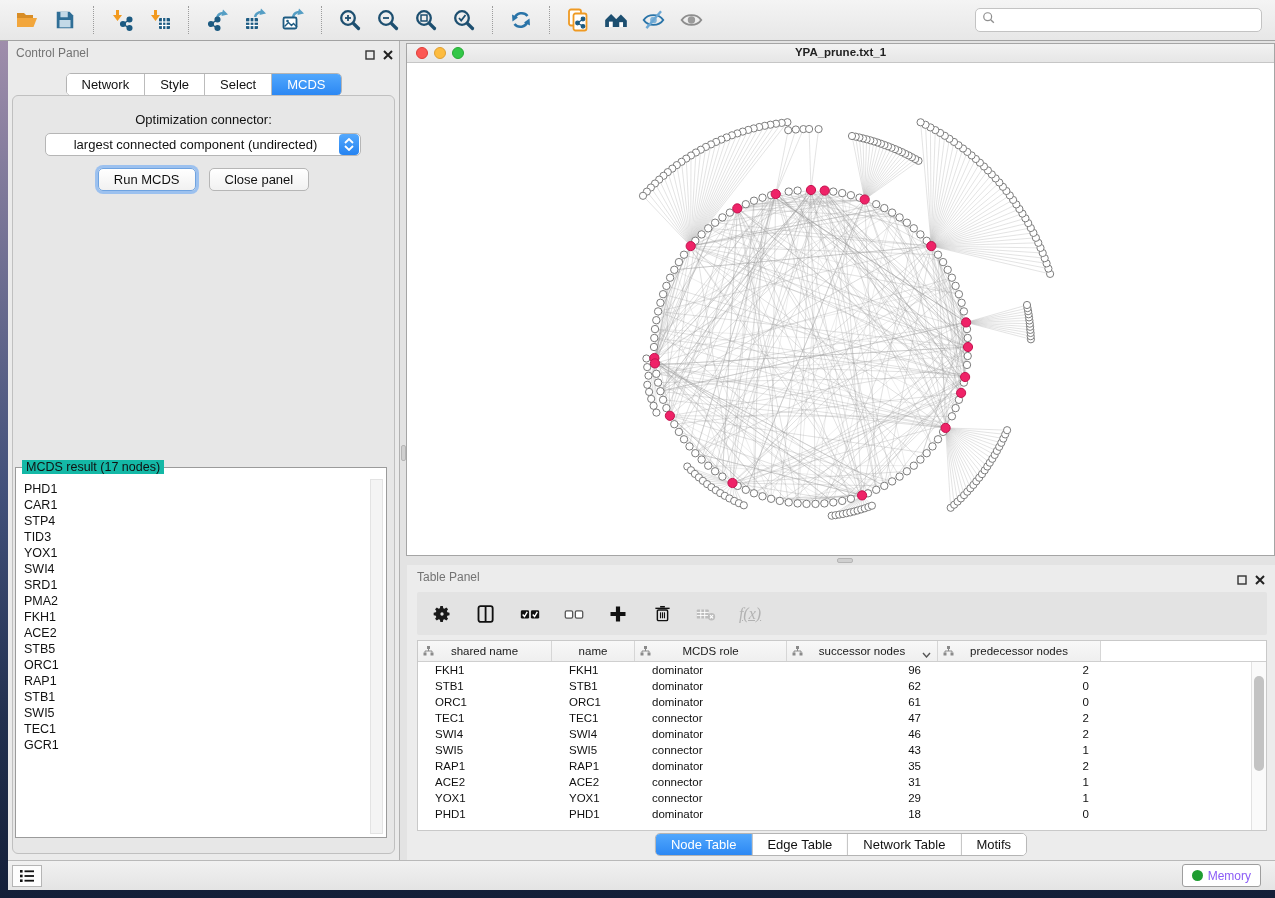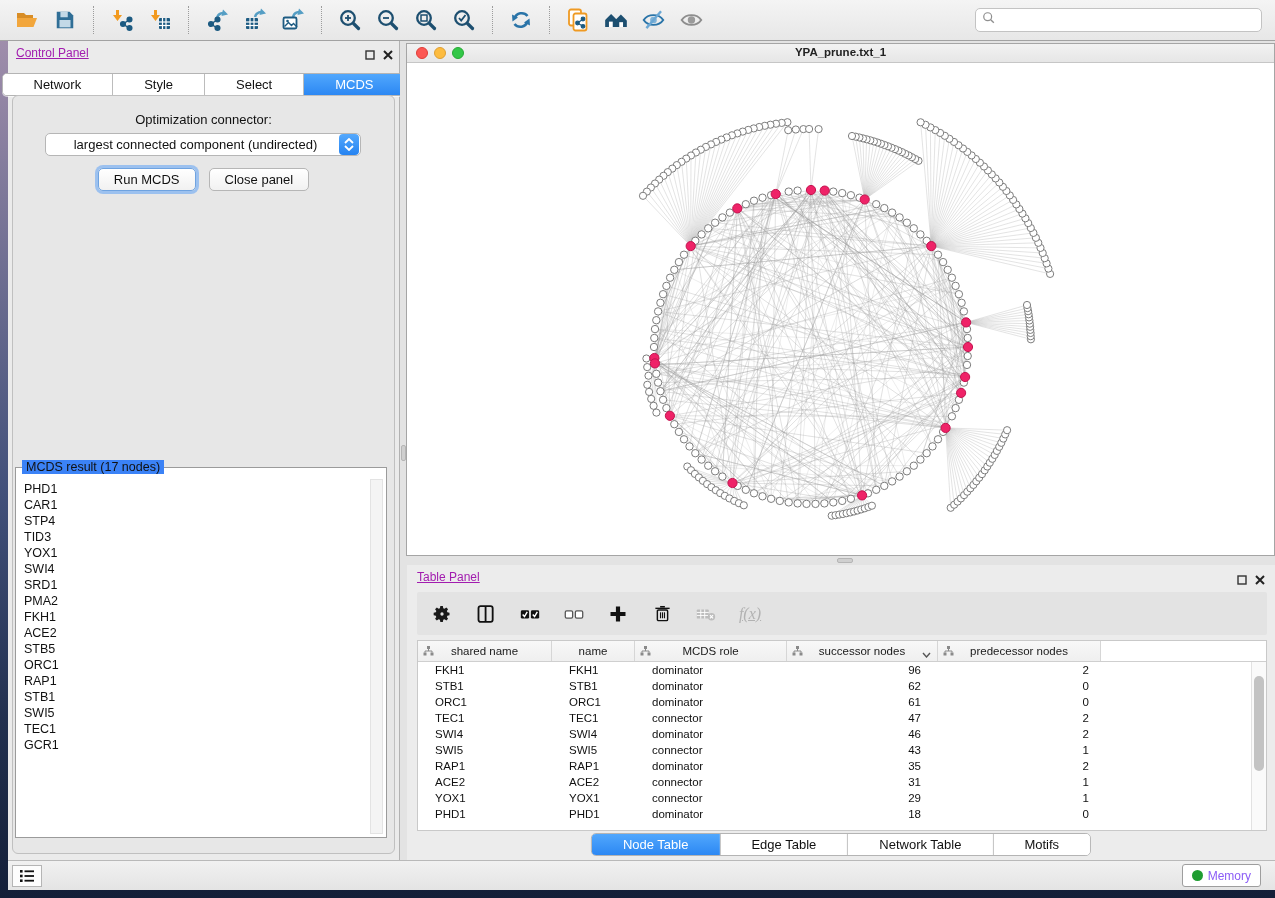--- a/index.html
+++ b/index.html
@@ -21,37 +21,37 @@
   #search-box {
     position:absolute; right:13px; top:8px; width:287px; height:24px;
     background:#fff; border:1px solid #c3c3c3; border-radius:5px;
     display:flex; align-items:center; padding-left:6px;
   }
   #search-box input { border:none; outline:none; flex:1; font-size:12px; background:transparent; padding:0 6px; }
   
   #app { position:absolute; left:8px; top:41px; width:1267px; height:849px; background:#e3e3e3; }
   
   #control-panel { position:absolute; left:0; top:0; width:392px; height:819px; background:#ebebeb; border-right:1px solid #b2b2b2; }
-  .panel-title { font-size:12px; color:#a21caf;text-decoration:underline; }
+  .panel-title { font-size:12px; color:#737373; }
   .panel-winbtns { position:absolute; right:6px; top:5px; display:flex; gap:8px; align-items:center; }
   .cp-title { position:absolute; left:8px; top:5px; }
   #cp-tabs { position:absolute; top:32px; left:50%; transform:translateX(-50%); display:flex; border:1px solid #b4b4b4; border-radius:5px; background:#fff; overflow:hidden; box-shadow:0 1px 0 rgba(255,255,255,.6); }
-  .seg { padding:3px 31px; font-size:13px; color:#111; border-right:1px solid #bcbcbc; background:#fff; white-space:nowrap; }
+  .seg { padding:3px 15px; font-size:13px; color:#111; border-right:1px solid #bcbcbc; background:#fff; white-space:nowrap; }
   .seg:last-child { border-right:none; }
   .seg.active { background:linear-gradient(#51a7fd,#2c88f3); color:#fff; }
   #cp-box { position:absolute; left:4px; right:4px; top:54px; bottom:6px; border:1px solid #c0c0c0; border-radius:6px; background:#e7e7e7; }
   #opt-label { position:absolute; top:16px; left:0; right:0; text-align:center; font-size:13px; color:#111; }
   #opt-select { position:absolute; top:37px; left:32px; width:316px; height:23px; background:#fff; border:1px solid #b6b6b6; border-radius:5px; display:flex; align-items:center; }
   #opt-select .sel-text { flex:1; text-align:center; font-size:13px; color:#111; padding-left:6px; }
   #opt-select .sel-cap { width:20px; height:21px; border-radius:4px; margin-right:1px; background:linear-gradient(#55a9fd,#2583f1); display:flex; flex-direction:column; align-items:center; justify-content:center; gap:1px; }
   #btn-row { position:absolute; top:72px; left:0; right:0; display:flex; justify-content:center; gap:13px; }
   .mac-btn { background:linear-gradient(#ffffff,#f1f1f1); border:1px solid #b6b6b6; border-radius:5px; font-size:13px; color:#111; padding:3px 15px; font-family:"Liberation Sans",sans-serif; }
   .mac-btn.focused { box-shadow:0 0 0 3px rgba(106,168,245,.6); border-color:#6fa3e0; }
   #result-group { position:absolute; left:2px; width:372px; top:371px; height:371px; background:#fff; border:1px solid #9b9b9b; }
-  #result-title { position:absolute; top:-8px; left:6px; background:#3b82f6; padding:0 4px; font-size:12.5px; color:#111; }
+  #result-title { position:absolute; top:-8px; left:6px; background:#14b8a6; padding:0 4px; font-size:12.5px; color:#111; }
   #mcds-result-list { position:absolute; left:1px; top:10px; bottom:1px; right:16px; overflow:hidden; padding:3px 0 0 7px; }
   .mcds-item { font-size:12.5px; line-height:16px; color:#111; }
   #result-scroll { position:absolute; right:3px; top:11px; bottom:3px; width:13px; background:#f4f4f4; border:1px solid #e3e3e3; }
   
   #v-splitter { position:absolute; left:392px; top:0; width:7px; height:819px; background:#e3e3e3; }
   #v-splitter .handle { position:absolute; left:1px; top:404px; width:5px; height:16px; background:#cfcfcf; border:1px solid #b5b5b5; border-radius:2px; }
   #h-splitter { position:absolute; left:399px; top:515px; width:868px; height:9px; background:#e3e3e3; }
   #h-splitter .handle { position:absolute; left:430px; top:2px; width:16px; height:5px; background:#cfcfcf; border:1px solid #b5b5b5; border-radius:2px; }
   
   #network-window { position:absolute; left:398px; top:2px; width:869px; height:513px; border:1px solid #a5a5a5; background:#fff; }

